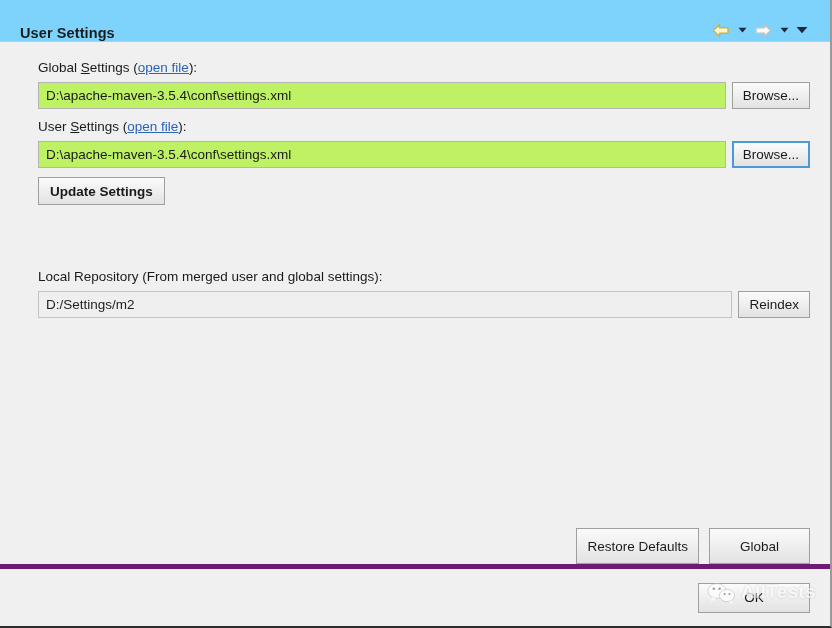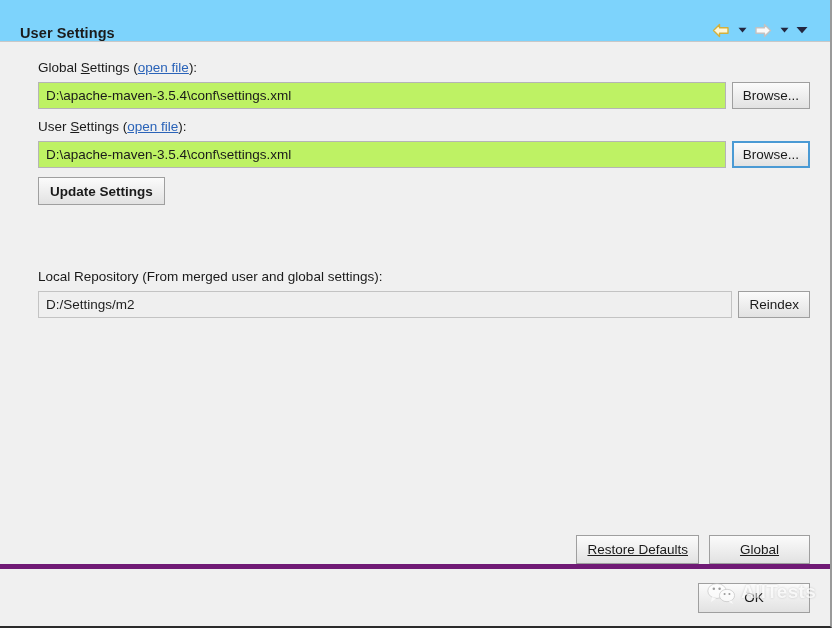--- a/index.html
+++ b/index.html
@@ -145,23 +145,22 @@
 
   
   .apply-row {
     position: absolute;
     right: 20px;
     bottom: 0;
     display: flex;
     gap: 10px;
   }
   .apply-row .btn {
-    height: 29px;
+    height: 36px;
     min-width: 101px;
-    text-decoration: underline;
   }
 
   .footer {
     flex: 0 0 62px;
     border-top: 5px solid #701a75;
     display: flex;
     align-items: center;
     justify-content: flex-end;
     padding: 0 20px 0 0;
     gap: 10px;

